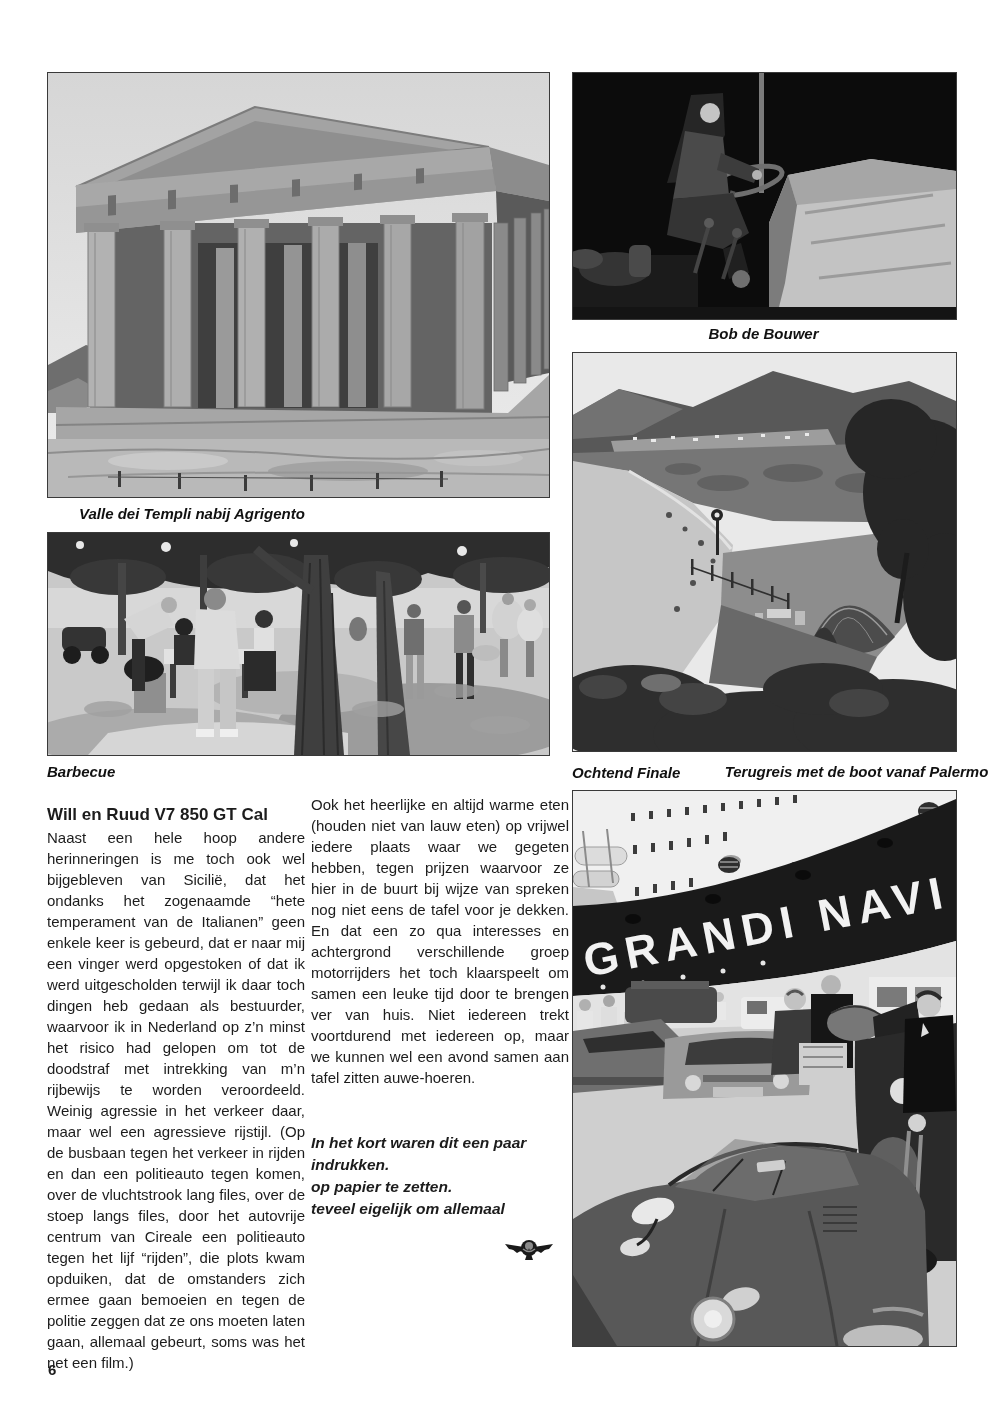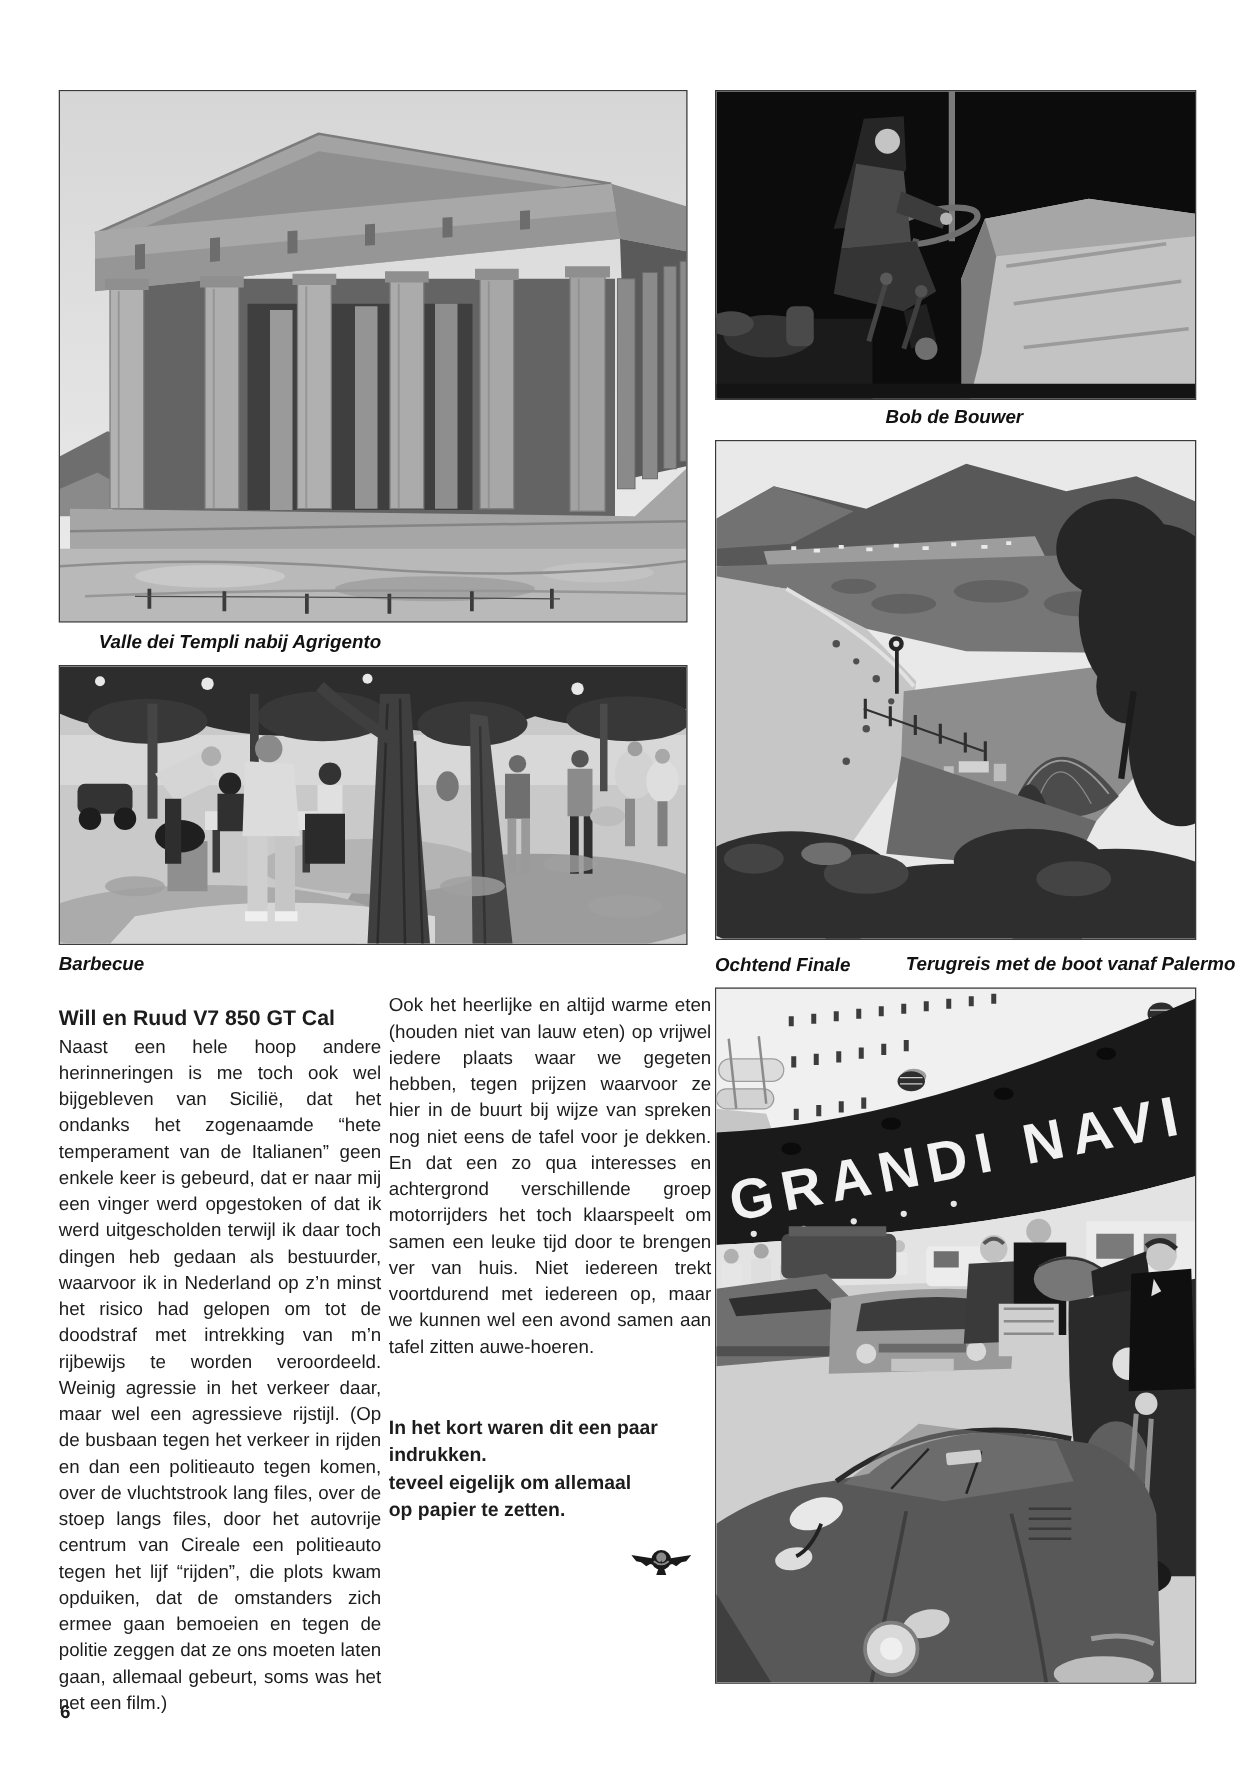--- a/index.html
+++ b/index.html
@@ -7,21 +7,21 @@
     width:1000px;height:1414px;position:relative;background:#ffffff;
     font-family:"Liberation Sans",sans-serif;color:#1c1c1c;overflow:hidden;
   }
   .photo{position:absolute;border:1px solid #3a3a3a;background:#dddddd;overflow:hidden;}
   .photo svg{display:block;}
   .caption{position:absolute;font-weight:bold;font-style:italic;font-size:15px;line-height:18px;color:#111;}
   .cap-right{text-align:center;}
   .col{position:absolute;width:258px;}
   .col p{margin:0;font-size:15px;line-height:21px;text-align:justify;}
   h2.subhead{margin:10px 0 1px 0;font-size:17px;line-height:22px;font-weight:bold;}
-  .closing{margin-top:44px;font-weight:bold;font-size:15.5px;line-height:22px;}
+  .closing{margin-top:44px;font-weight:bold;font-style:italic;font-size:15.5px;line-height:22px;}
   .emblem-row{margin-top:16px;text-align:right;padding-right:16px;}
   .pagenum{position:absolute;left:48px;top:1361px;font-size:15px;font-weight:bold;}
 </style>
 </head>
 <body>
 
 <figure class="photo" style="left:47px;top:72px;width:501px;height:424px;margin:0;">
   <svg width="501" height="424" viewBox="0 0 501 424">
     <defs>
       <linearGradient id="sky1" x1="0" y1="0" x2="0" y2="1">
@@ -335,22 +335,22 @@
 
 <div class="col" style="left:47px;top:794px;">
   <h2 class="subhead">Will en Ruud V7 850 GT Cal</h2>
   <p>Naast een hele hoop andere herinneringen is me toch ook wel bijgebleven van Sicilië, dat het ondanks het zogenaamde “hete temperament van de Italianen” geen enkele keer is gebeurd, dat er naar mij een vinger werd opgestoken of dat ik werd uitgescholden terwijl ik daar toch dingen heb gedaan als bestuurder, waarvoor ik in Nederland op z’n minst het risico had gelopen om tot de doodstraf met intrekking van m’n rijbewijs te worden veroordeeld. Weinig agressie in het verkeer daar, maar wel een agressieve rijstijl. (Op de busbaan tegen het verkeer in rijden en dan een politieauto tegen komen, over de vluchtstrook lang files, over de stoep langs files, door het autovrije centrum van Cireale een politieauto tegen het lijf “rijden”, die plots kwam opduiken, dat de omstanders zich ermee gaan bemoeien en tegen de politie zeggen dat ze ons moeten laten gaan, allemaal gebeurt, soms was het net een film.)</p>
 </div>
 
 <div class="col" style="left:311px;top:794px;">
   <p>Ook het heerlijke en altijd warme eten (houden niet van lauw eten) op vrijwel iedere plaats waar we gegeten hebben, tegen prijzen waarvoor ze hier in de buurt bij wijze van spreken nog niet eens de tafel voor je dekken. En dat een zo qua interesses en achtergrond verschillende groep motorrijders het toch klaarspeelt om samen een leuke tijd door te brengen ver van huis. Niet iedereen trekt voortdurend met iedereen op, maar we kunnen wel een avond samen aan tafel zitten auwe-hoeren.</p>
   <div class="closing">
     <div>In het kort waren dit een paar indrukken.</div>
+    <div>op papier te zetten.</div>
     <div>teveel eigelijk om allemaal</div>
-    <div>op papier te zetten.</div>
   </div>
   <div class="emblem-row">
     <svg width="48" height="28" viewBox="0 0 48 28">
       <polygon points="0,8 19,11 19,16 4,13" fill="#1a1a1a"></polygon>
       <polygon points="48,8 29,11 29,16 44,13" fill="#1a1a1a"></polygon>
       <polygon points="2,9 19,13 12,17" fill="#1a1a1a"></polygon>
       <polygon points="46,9 29,13 36,17" fill="#1a1a1a"></polygon>
       <circle cx="24" cy="12" r="8" fill="#1a1a1a"></circle>
       <circle cx="24" cy="10" r="4" fill="#8a8a8a"></circle>
       <path d="M24,12 L20,24 L28,24 Z" fill="#1a1a1a"></path>

